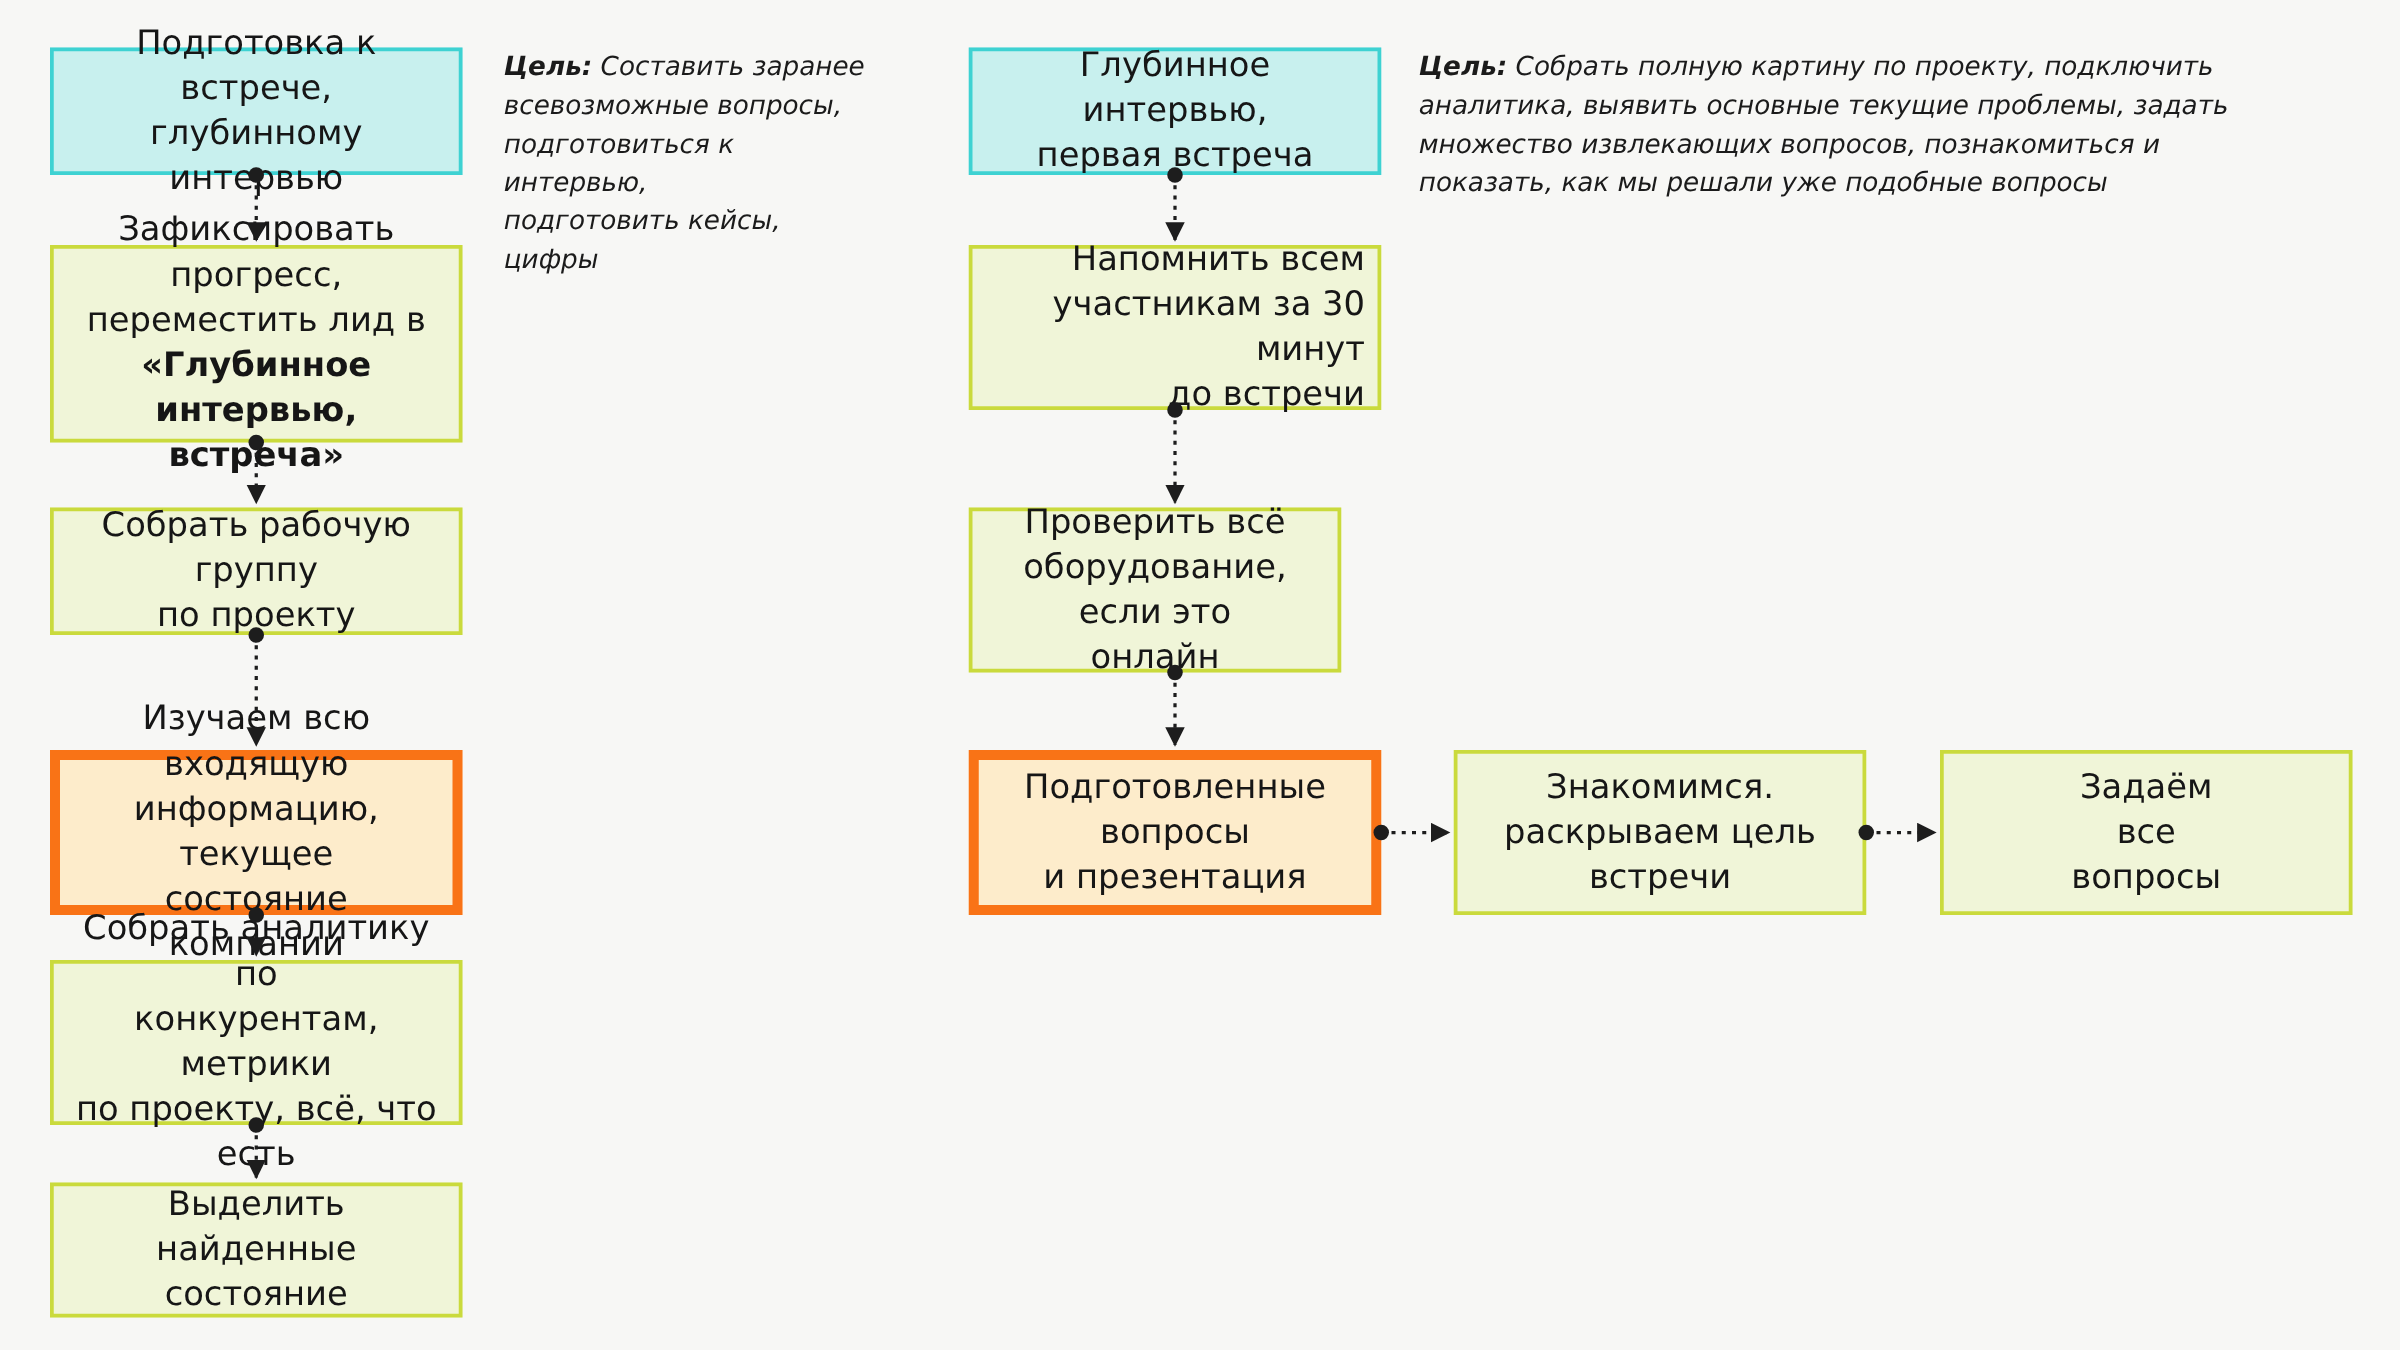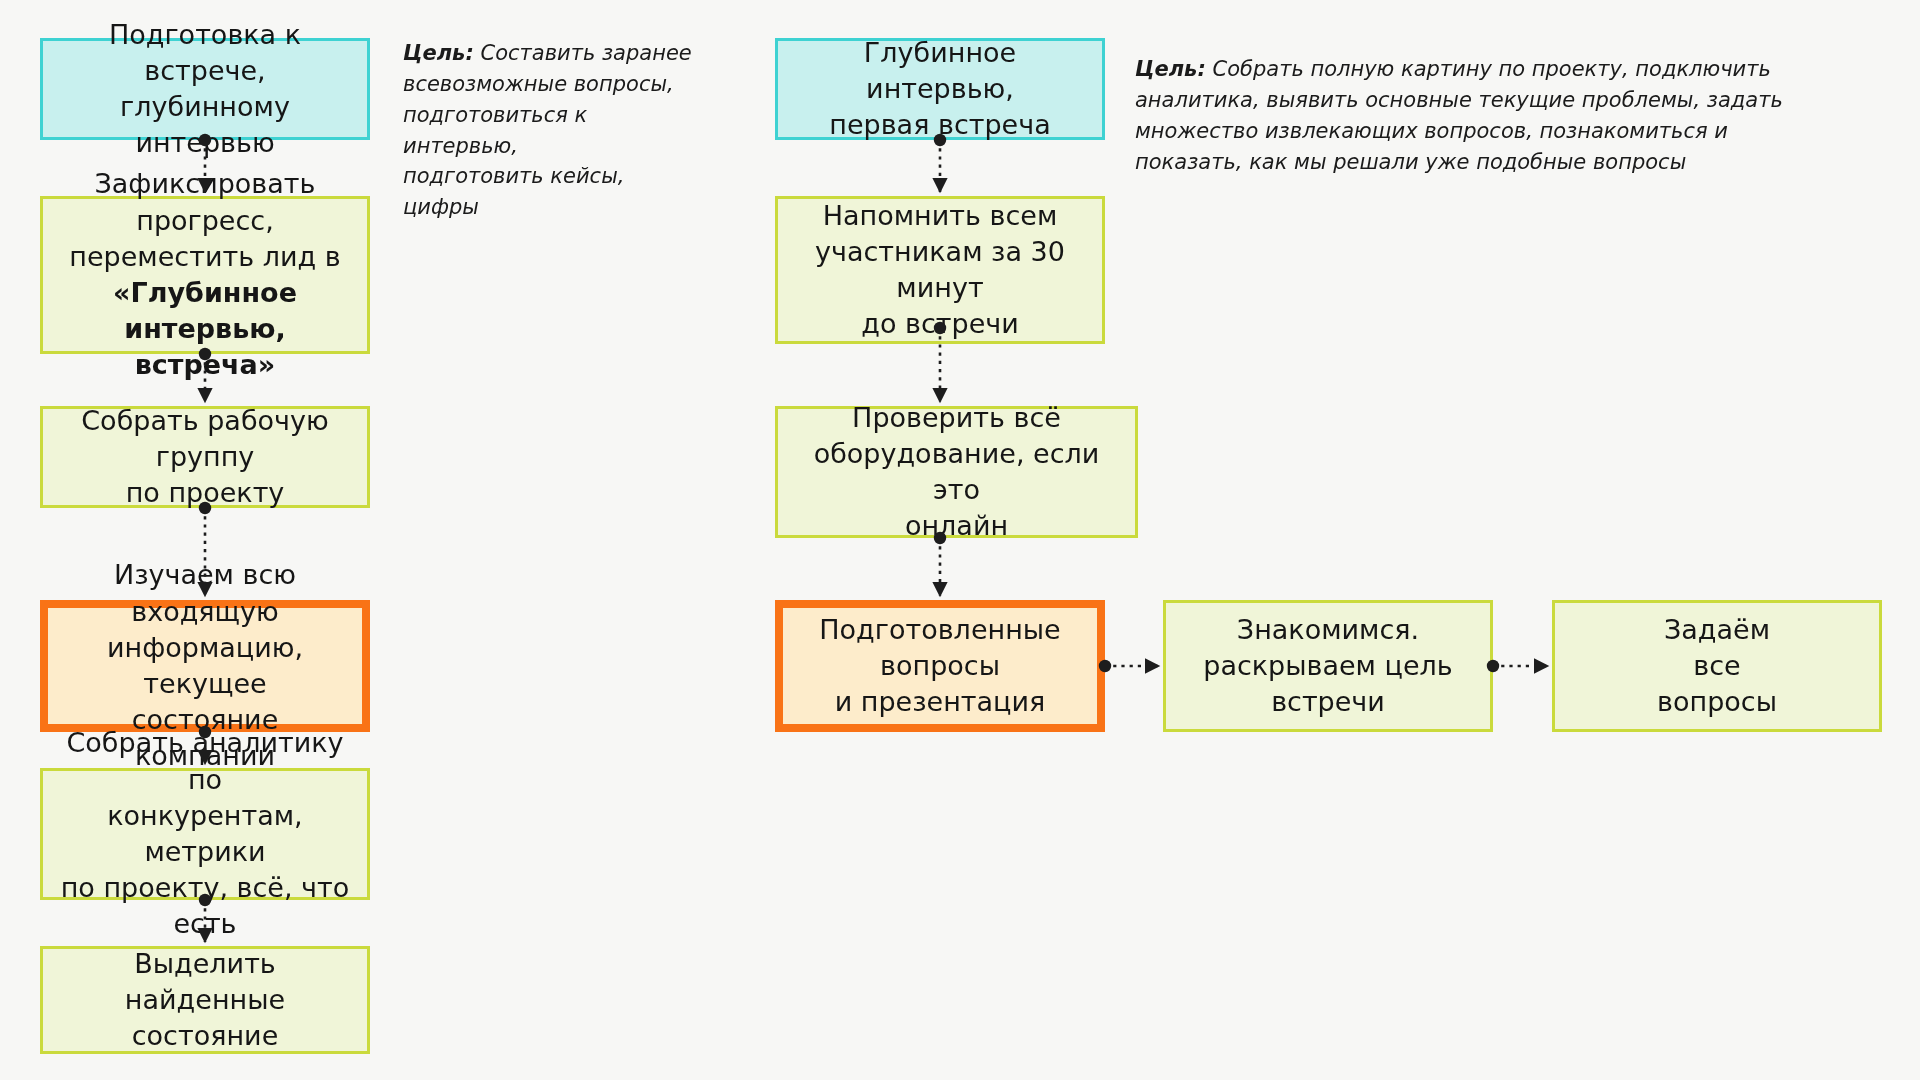--- a/index.html
+++ b/index.html
@@ -118,29 +118,29 @@
     </span>
   </div>
 
   <div class="node cyan" style="left:775px; top:38px; width:330px; height:102px;">
     <span class="label">
       <span>Глубинное интервью,</span><br>
       <span>первая встреча</span>
     </span>
   </div>
 
-  <div class="node lime" style="left:775px; top:196px; width:330px; height:148px;">
+  <div class="node lime" style="left:775px; top:196px; width:330px; height:132px;text-align:right;">
     <span class="label">
       <span>Напомнить всем</span><br>
       <span>участникам за 30 минут</span><br>
       <span>до встречи</span>
     </span>
   </div>
 
-  <div class="node lime" style="left:775px; top:406px; width:363px; height:132px;">
+  <div class="node lime" style="left:775px; top:406px; width:298px; height:132px;">
     <span class="label">
       <span>Проверить всё</span><br>
       <span>оборудование, если это</span><br>
       <span>онлайн</span>
     </span>
   </div>
 
   <div class="node amber" style="left:775px; top:600px; width:330px; height:132px;">
     <span class="label">
       <span>Подготовленные</span><br>
@@ -166,21 +166,21 @@
   </div>
 
   <div class="note" style="left:403px; top:38px; width:300px;">
     <b>Цель:</b>
     <span>Составить заранее</span><br>
     <span>всевозможные вопросы,</span><br>
     <span>подготовиться к интервью,</span><br>
     <span>подготовить кейсы, цифры</span>
   </div>
 
-  <div class="note" style="left:1135px; top:54px; width:660px;">
+  <div class="note" style="left:1135px; top:38px; width:660px;">
     <b>Цель:</b>
     <span>Собрать полную картину по проекту, подключить</span><br>
     <span>аналитика, выявить основные текущие проблемы, задать</span><br>
     <span>множество извлекающих вопросов, познакомиться и</span><br>
     <span>показать, как мы решали уже подобные вопросы</span>
   </div>
 
   <div class="conn" style="left:0; top:0; width:1920px; height:1080px; pointer-events:none;">
     <svg width="1920" height="1080" viewBox="0 0 1920 1080">
       <defs>

